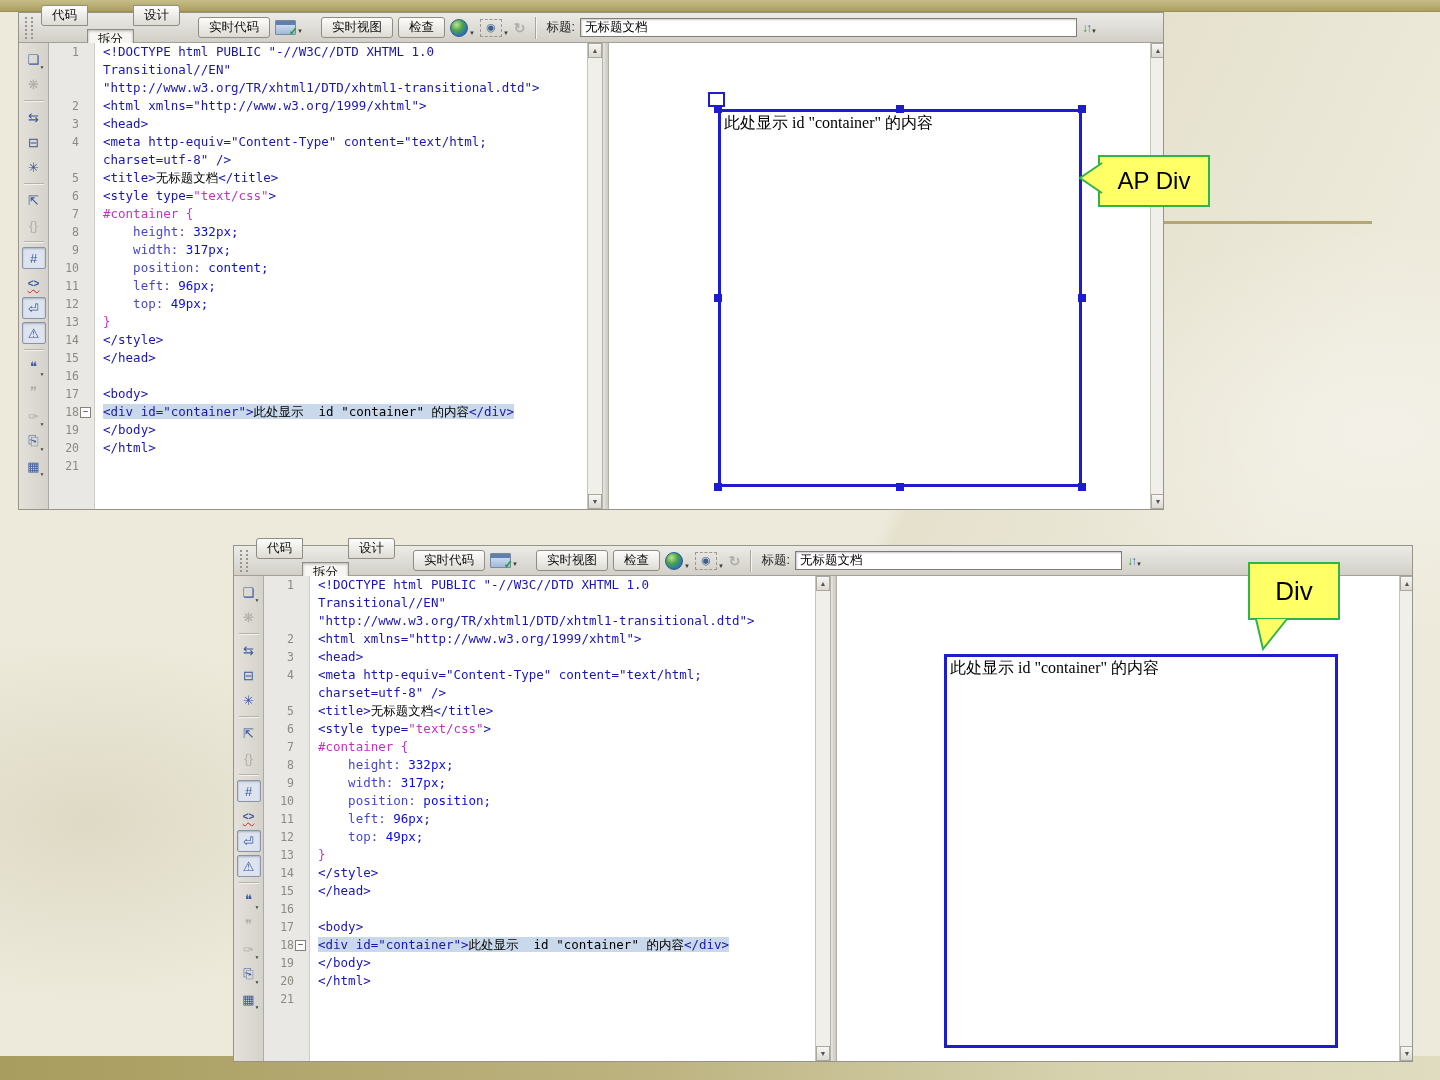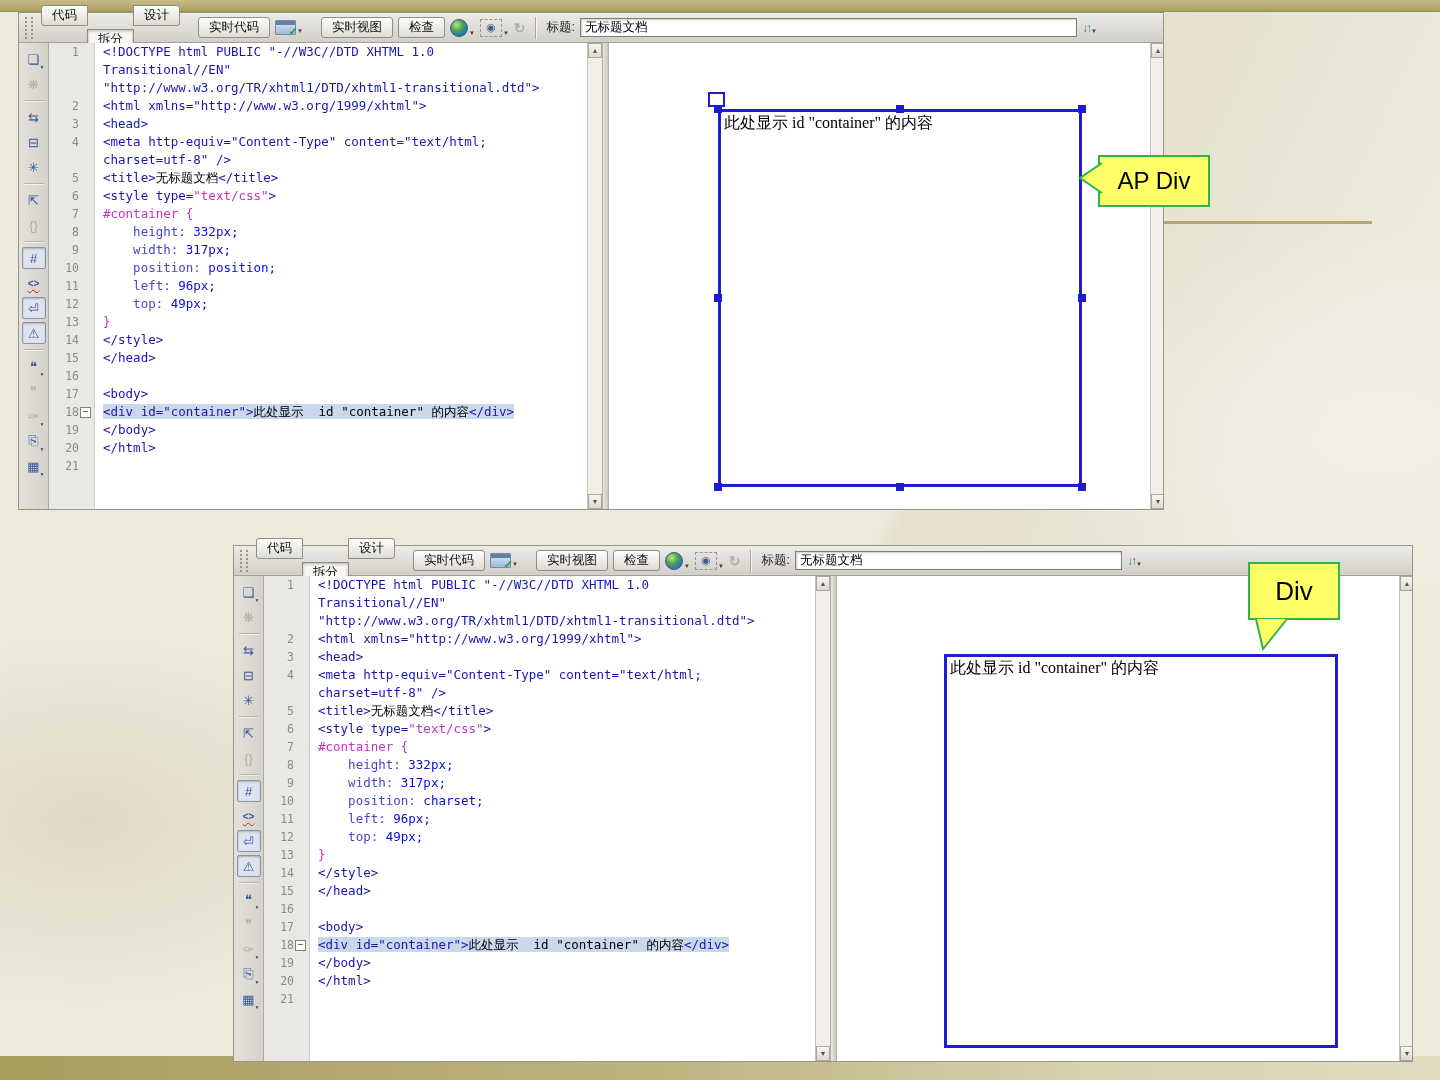--- a/index.html
+++ b/index.html
@@ -208,21 +208,21 @@
           <div class="crow"><div class="gut"><span></span><span class="slot"></span></div><div class="ctxt"><span style="color: rgb(26, 22, 173);">"http://www.w3.org/TR/xhtml1/DTD/xhtml1-transitional.dtd"&gt;</span></div></div>
           <div class="crow"><div class="gut"><span>2</span><span class="slot"></span></div><div class="ctxt"><span style="color: rgb(26, 22, 173);">&lt;html xmlns="http://www.w3.org/1999/xhtml"&gt;</span></div></div>
           <div class="crow"><div class="gut"><span>3</span><span class="slot"></span></div><div class="ctxt"><span style="color: rgb(26, 22, 173);">&lt;head&gt;</span></div></div>
           <div class="crow"><div class="gut"><span>4</span><span class="slot"></span></div><div class="ctxt"><span style="color: rgb(26, 22, 173);">&lt;meta http-equiv="Content-Type" content="text/html;</span></div></div>
           <div class="crow"><div class="gut"><span></span><span class="slot"></span></div><div class="ctxt"><span style="color: rgb(26, 22, 173);">charset=utf-8" /&gt;</span></div></div>
           <div class="crow"><div class="gut"><span>5</span><span class="slot"></span></div><div class="ctxt"><span style="color: rgb(26, 22, 173);">&lt;title&gt;</span><span style="color: rgb(0, 0, 0);">无标题文档</span><span style="color: rgb(26, 22, 173);">&lt;/title&gt;</span></div></div>
           <div class="crow"><div class="gut"><span>6</span><span class="slot"></span></div><div class="ctxt"><span style="color: rgb(26, 22, 173);">&lt;style type=</span><span style="color: rgb(195, 50, 195);">"text/css"</span><span style="color: rgb(26, 22, 173);">&gt;</span></div></div>
           <div class="crow"><div class="gut"><span>7</span><span class="slot"></span></div><div class="ctxt"><span style="color: rgb(195, 50, 195);">#container {</span></div></div>
           <div class="crow"><div class="gut"><span>8</span><span class="slot"></span></div><div class="ctxt"><span style="color: rgb(71, 71, 196);">    height: </span><span style="color: rgb(11, 11, 222);">332px;</span></div></div>
           <div class="crow"><div class="gut"><span>9</span><span class="slot"></span></div><div class="ctxt"><span style="color: rgb(71, 71, 196);">    width: </span><span style="color: rgb(11, 11, 222);">317px;</span></div></div>
-          <div class="crow"><div class="gut"><span>10</span><span class="slot"></span></div><div class="ctxt"><span style="color: rgb(71, 71, 196);">    position: </span><span style="color: rgb(11, 11, 222);">position;</span></div></div>
+          <div class="crow"><div class="gut"><span>10</span><span class="slot"></span></div><div class="ctxt"><span style="color: rgb(71, 71, 196);">    position: </span><span style="color: rgb(11, 11, 222);">content;</span></div></div>
           <div class="crow"><div class="gut"><span>11</span><span class="slot"></span></div><div class="ctxt"><span style="color: rgb(71, 71, 196);">    left: </span><span style="color: rgb(11, 11, 222);">96px;</span></div></div>
           <div class="crow"><div class="gut"><span>12</span><span class="slot"></span></div><div class="ctxt"><span style="color: rgb(71, 71, 196);">    top: </span><span style="color: rgb(11, 11, 222);">49px;</span></div></div>
           <div class="crow"><div class="gut"><span>13</span><span class="slot"></span></div><div class="ctxt"><span style="color: rgb(195, 50, 195);">}</span></div></div>
           <div class="crow"><div class="gut"><span>14</span><span class="slot"></span></div><div class="ctxt"><span style="color: rgb(26, 22, 173);">&lt;/style&gt;</span></div></div>
           <div class="crow"><div class="gut"><span>15</span><span class="slot"></span></div><div class="ctxt"><span style="color: rgb(26, 22, 173);">&lt;/head&gt;</span></div></div>
           <div class="crow"><div class="gut"><span>16</span><span class="slot"></span></div><div class="ctxt"></div></div>
           <div class="crow"><div class="gut"><span>17</span><span class="slot"></span></div><div class="ctxt"><span style="color: rgb(26, 22, 173);">&lt;body&gt;</span></div></div>
           <div class="crow"><div class="gut"><span>18</span><span class="slot"><span class="cbox">−</span></span></div><div class="ctxt"><span class="selbg"><span style="color: rgb(26, 22, 173);">&lt;div id="container"&gt;</span><span style="color: rgb(0, 0, 0);">此处显示  id "container" 的内容</span><span style="color: rgb(26, 22, 173);">&lt;/div&gt;</span></span></div></div>
           <div class="crow"><div class="gut"><span>19</span><span class="slot"></span></div><div class="ctxt"><span style="color: rgb(26, 22, 173);">&lt;/body&gt;</span></div></div>
           <div class="crow"><div class="gut"><span>20</span><span class="slot"></span></div><div class="ctxt"><span style="color: rgb(26, 22, 173);">&lt;/html&gt;</span></div></div>
@@ -361,21 +361,21 @@
           <div class="crow"><div class="gut"><span></span><span class="slot"></span></div><div class="ctxt"><span style="color: rgb(26, 22, 173);">"http://www.w3.org/TR/xhtml1/DTD/xhtml1-transitional.dtd"&gt;</span></div></div>
           <div class="crow"><div class="gut"><span>2</span><span class="slot"></span></div><div class="ctxt"><span style="color: rgb(26, 22, 173);">&lt;html xmlns="http://www.w3.org/1999/xhtml"&gt;</span></div></div>
           <div class="crow"><div class="gut"><span>3</span><span class="slot"></span></div><div class="ctxt"><span style="color: rgb(26, 22, 173);">&lt;head&gt;</span></div></div>
           <div class="crow"><div class="gut"><span>4</span><span class="slot"></span></div><div class="ctxt"><span style="color: rgb(26, 22, 173);">&lt;meta http-equiv="Content-Type" content="text/html;</span></div></div>
           <div class="crow"><div class="gut"><span></span><span class="slot"></span></div><div class="ctxt"><span style="color: rgb(26, 22, 173);">charset=utf-8" /&gt;</span></div></div>
           <div class="crow"><div class="gut"><span>5</span><span class="slot"></span></div><div class="ctxt"><span style="color: rgb(26, 22, 173);">&lt;title&gt;</span><span style="color: rgb(0, 0, 0);">无标题文档</span><span style="color: rgb(26, 22, 173);">&lt;/title&gt;</span></div></div>
           <div class="crow"><div class="gut"><span>6</span><span class="slot"></span></div><div class="ctxt"><span style="color: rgb(26, 22, 173);">&lt;style type=</span><span style="color: rgb(195, 50, 195);">"text/css"</span><span style="color: rgb(26, 22, 173);">&gt;</span></div></div>
           <div class="crow"><div class="gut"><span>7</span><span class="slot"></span></div><div class="ctxt"><span style="color: rgb(195, 50, 195);">#container {</span></div></div>
           <div class="crow"><div class="gut"><span>8</span><span class="slot"></span></div><div class="ctxt"><span style="color: rgb(71, 71, 196);">    height: </span><span style="color: rgb(11, 11, 222);">332px;</span></div></div>
           <div class="crow"><div class="gut"><span>9</span><span class="slot"></span></div><div class="ctxt"><span style="color: rgb(71, 71, 196);">    width: </span><span style="color: rgb(11, 11, 222);">317px;</span></div></div>
-          <div class="crow"><div class="gut"><span>10</span><span class="slot"></span></div><div class="ctxt"><span style="color: rgb(71, 71, 196);">    position: </span><span style="color: rgb(11, 11, 222);">charset;</span></div></div>
+          <div class="crow"><div class="gut"><span>10</span><span class="slot"></span></div><div class="ctxt"><span style="color: rgb(71, 71, 196);">    position: </span><span style="color: rgb(11, 11, 222);">position;</span></div></div>
           <div class="crow"><div class="gut"><span>11</span><span class="slot"></span></div><div class="ctxt"><span style="color: rgb(71, 71, 196);">    left: </span><span style="color: rgb(11, 11, 222);">96px;</span></div></div>
           <div class="crow"><div class="gut"><span>12</span><span class="slot"></span></div><div class="ctxt"><span style="color: rgb(71, 71, 196);">    top: </span><span style="color: rgb(11, 11, 222);">49px;</span></div></div>
           <div class="crow"><div class="gut"><span>13</span><span class="slot"></span></div><div class="ctxt"><span style="color: rgb(195, 50, 195);">}</span></div></div>
           <div class="crow"><div class="gut"><span>14</span><span class="slot"></span></div><div class="ctxt"><span style="color: rgb(26, 22, 173);">&lt;/style&gt;</span></div></div>
           <div class="crow"><div class="gut"><span>15</span><span class="slot"></span></div><div class="ctxt"><span style="color: rgb(26, 22, 173);">&lt;/head&gt;</span></div></div>
           <div class="crow"><div class="gut"><span>16</span><span class="slot"></span></div><div class="ctxt"></div></div>
           <div class="crow"><div class="gut"><span>17</span><span class="slot"></span></div><div class="ctxt"><span style="color: rgb(26, 22, 173);">&lt;body&gt;</span></div></div>
           <div class="crow"><div class="gut"><span>18</span><span class="slot"><span class="cbox">−</span></span></div><div class="ctxt"><span class="selbg"><span style="color: rgb(26, 22, 173);">&lt;div id="container"&gt;</span><span style="color: rgb(0, 0, 0);">此处显示  id "container" 的内容</span><span style="color: rgb(26, 22, 173);">&lt;/div&gt;</span></span></div></div>
           <div class="crow"><div class="gut"><span>19</span><span class="slot"></span></div><div class="ctxt"><span style="color: rgb(26, 22, 173);">&lt;/body&gt;</span></div></div>
           <div class="crow"><div class="gut"><span>20</span><span class="slot"></span></div><div class="ctxt"><span style="color: rgb(26, 22, 173);">&lt;/html&gt;</span></div></div>

